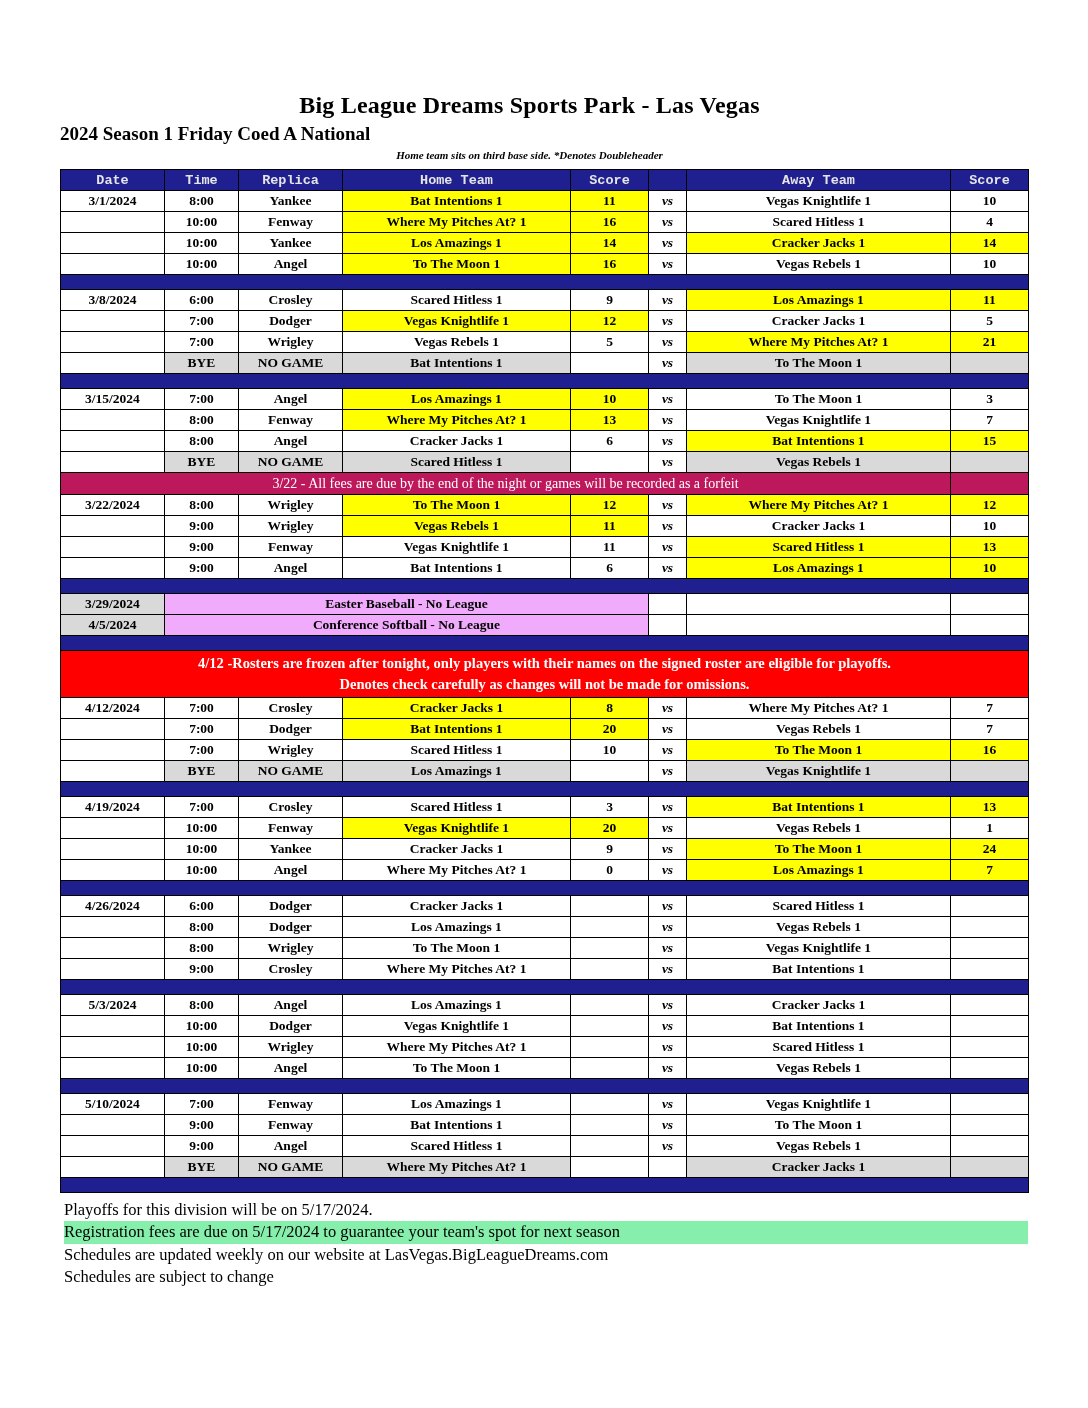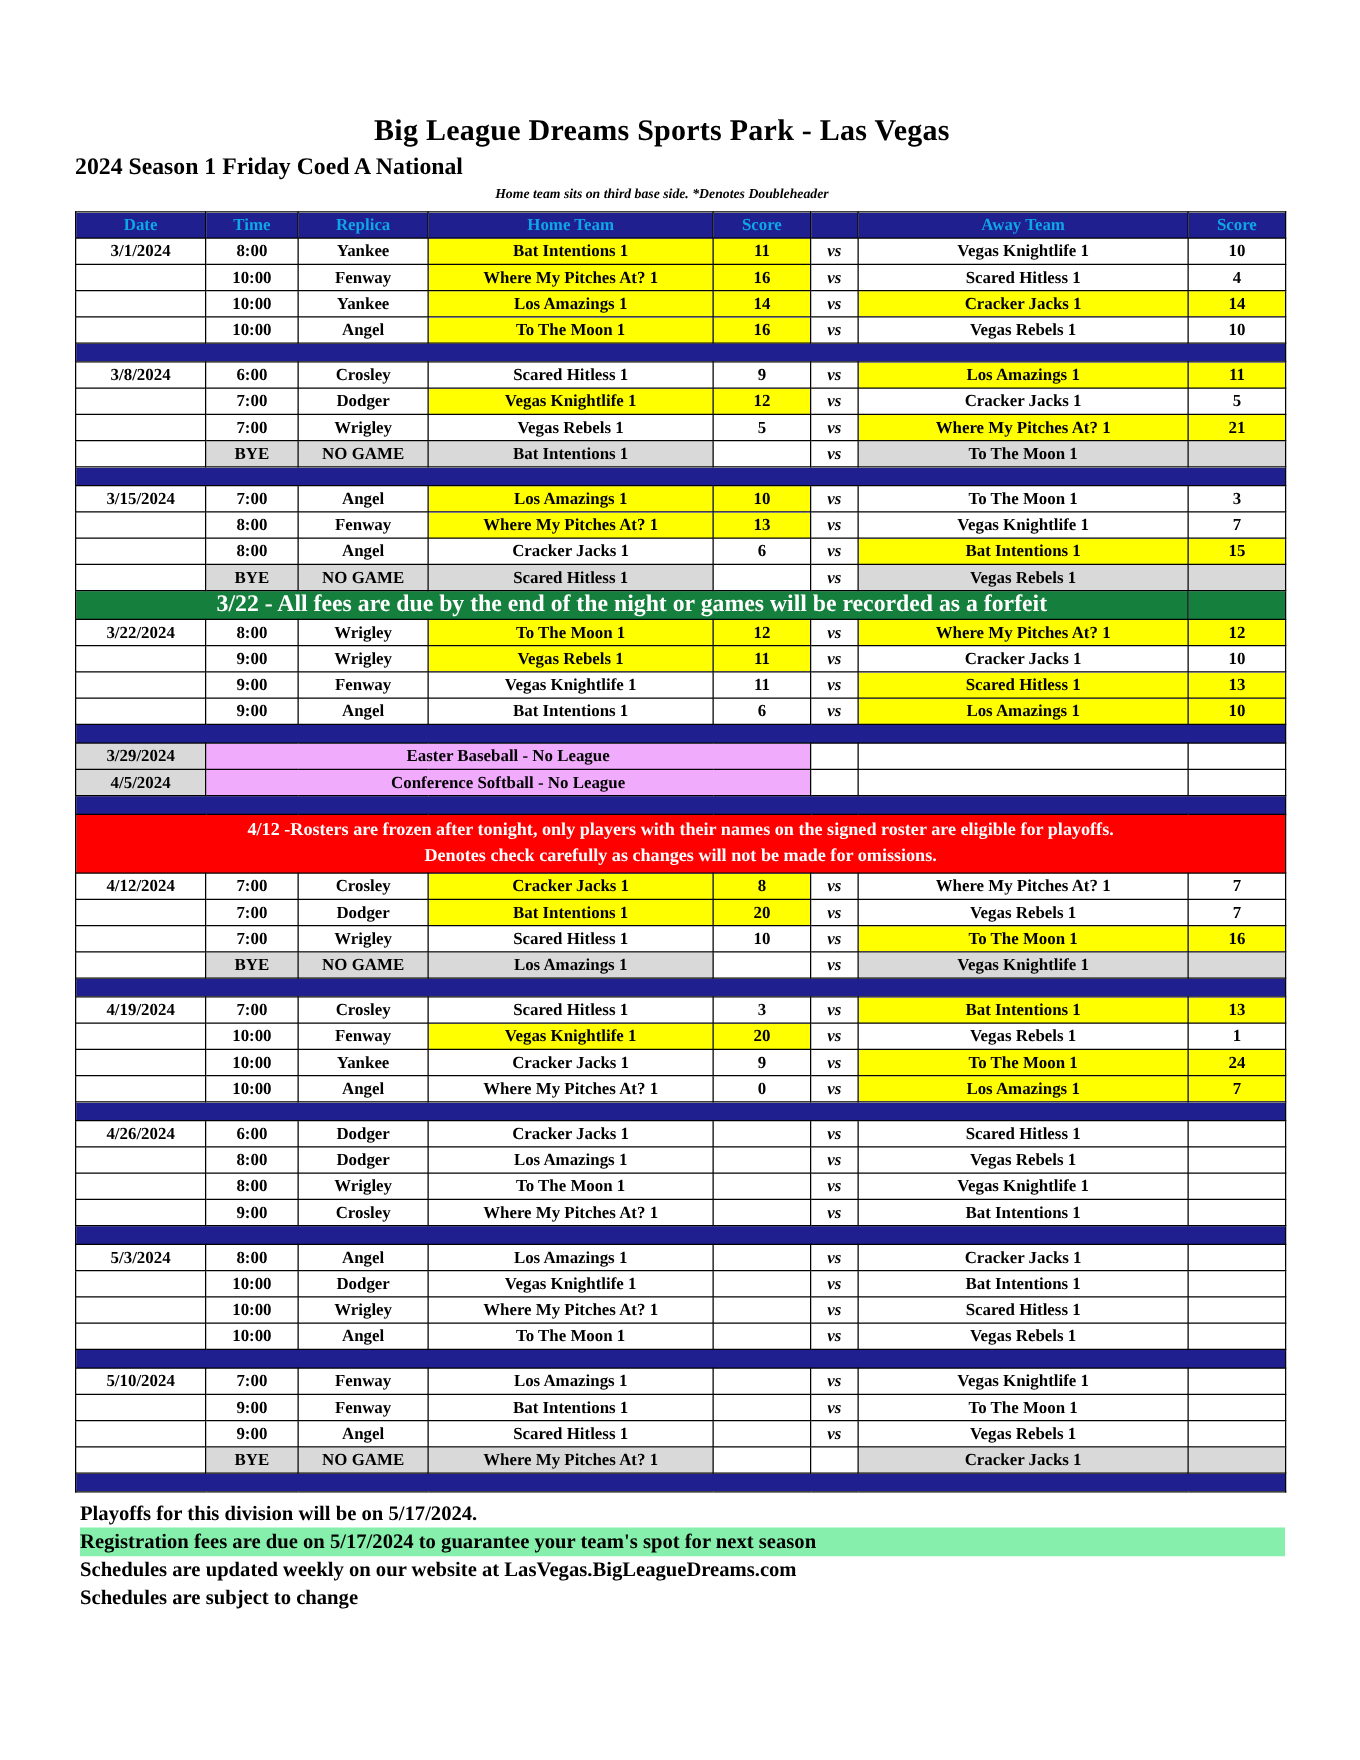--- a/index.html
+++ b/index.html
@@ -60,45 +60,46 @@
   col.c-time  { width: 74px; }
   col.c-rep   { width: 104px; }
   col.c-home  { width: 228px; }
   col.c-hs    { width: 78px; }
   col.c-vs    { width: 38px; }
   col.c-away  { width: 264px; }
   col.c-as    { width: 78px; }
 
   thead th {
     background: #1f1f8f;
-    color: #0ea5e9;
+    color: #e5e5e5;
     font-size: 14px;
     height: 22px;
     border: 1px solid #000;
+    font-family: Liberation Mono, monospace;
   }
   .vs {
     font-style: italic;
     font-size: 12px;
     font-weight: bold;
     margin-left: 34px;
   }
   .hl { background: #ffff00; }
   .grey { background: #d9d9d9; }
   .white { background: #ffffff; }
   tr.spacer td {
     background: #1f1f8f;
     height: 14px;
     border: 1px solid #000;
     padding: 0;
   }
   tr.banner td {
-    background: #15803d;
+    background: #be185d;
     color: #ffffff;
-    font-size: 19px;
-    font-weight: bold;
+    font-size: 14px;
+    font-weight: normal;
     height: 21px;
   }
   tr.redbanner td {
     background: #ff0000;
     color: #ffffff;
     font-size: 14.5px;
     font-weight: bold;
     height: 22px;
     line-height: 1.45;
     padding: 2px 4px;
@@ -112,21 +113,21 @@
   }
   .noleague-row td.blank {
     background: #ffffff;
   }
   .footer {
     width: 968px;
     margin: 6px auto 0 auto;
   }
   .footer div {
     font-size: 16.5px;
-    font-weight: bold;
+    font-weight: normal;
     font-family: "Liberation Serif", serif;
     line-height: 1.35;
     padding-left: 4px;
   }
   .footer .yellow {
     background: #86efac;
     display: block;
   }
 </style>
 </head>

